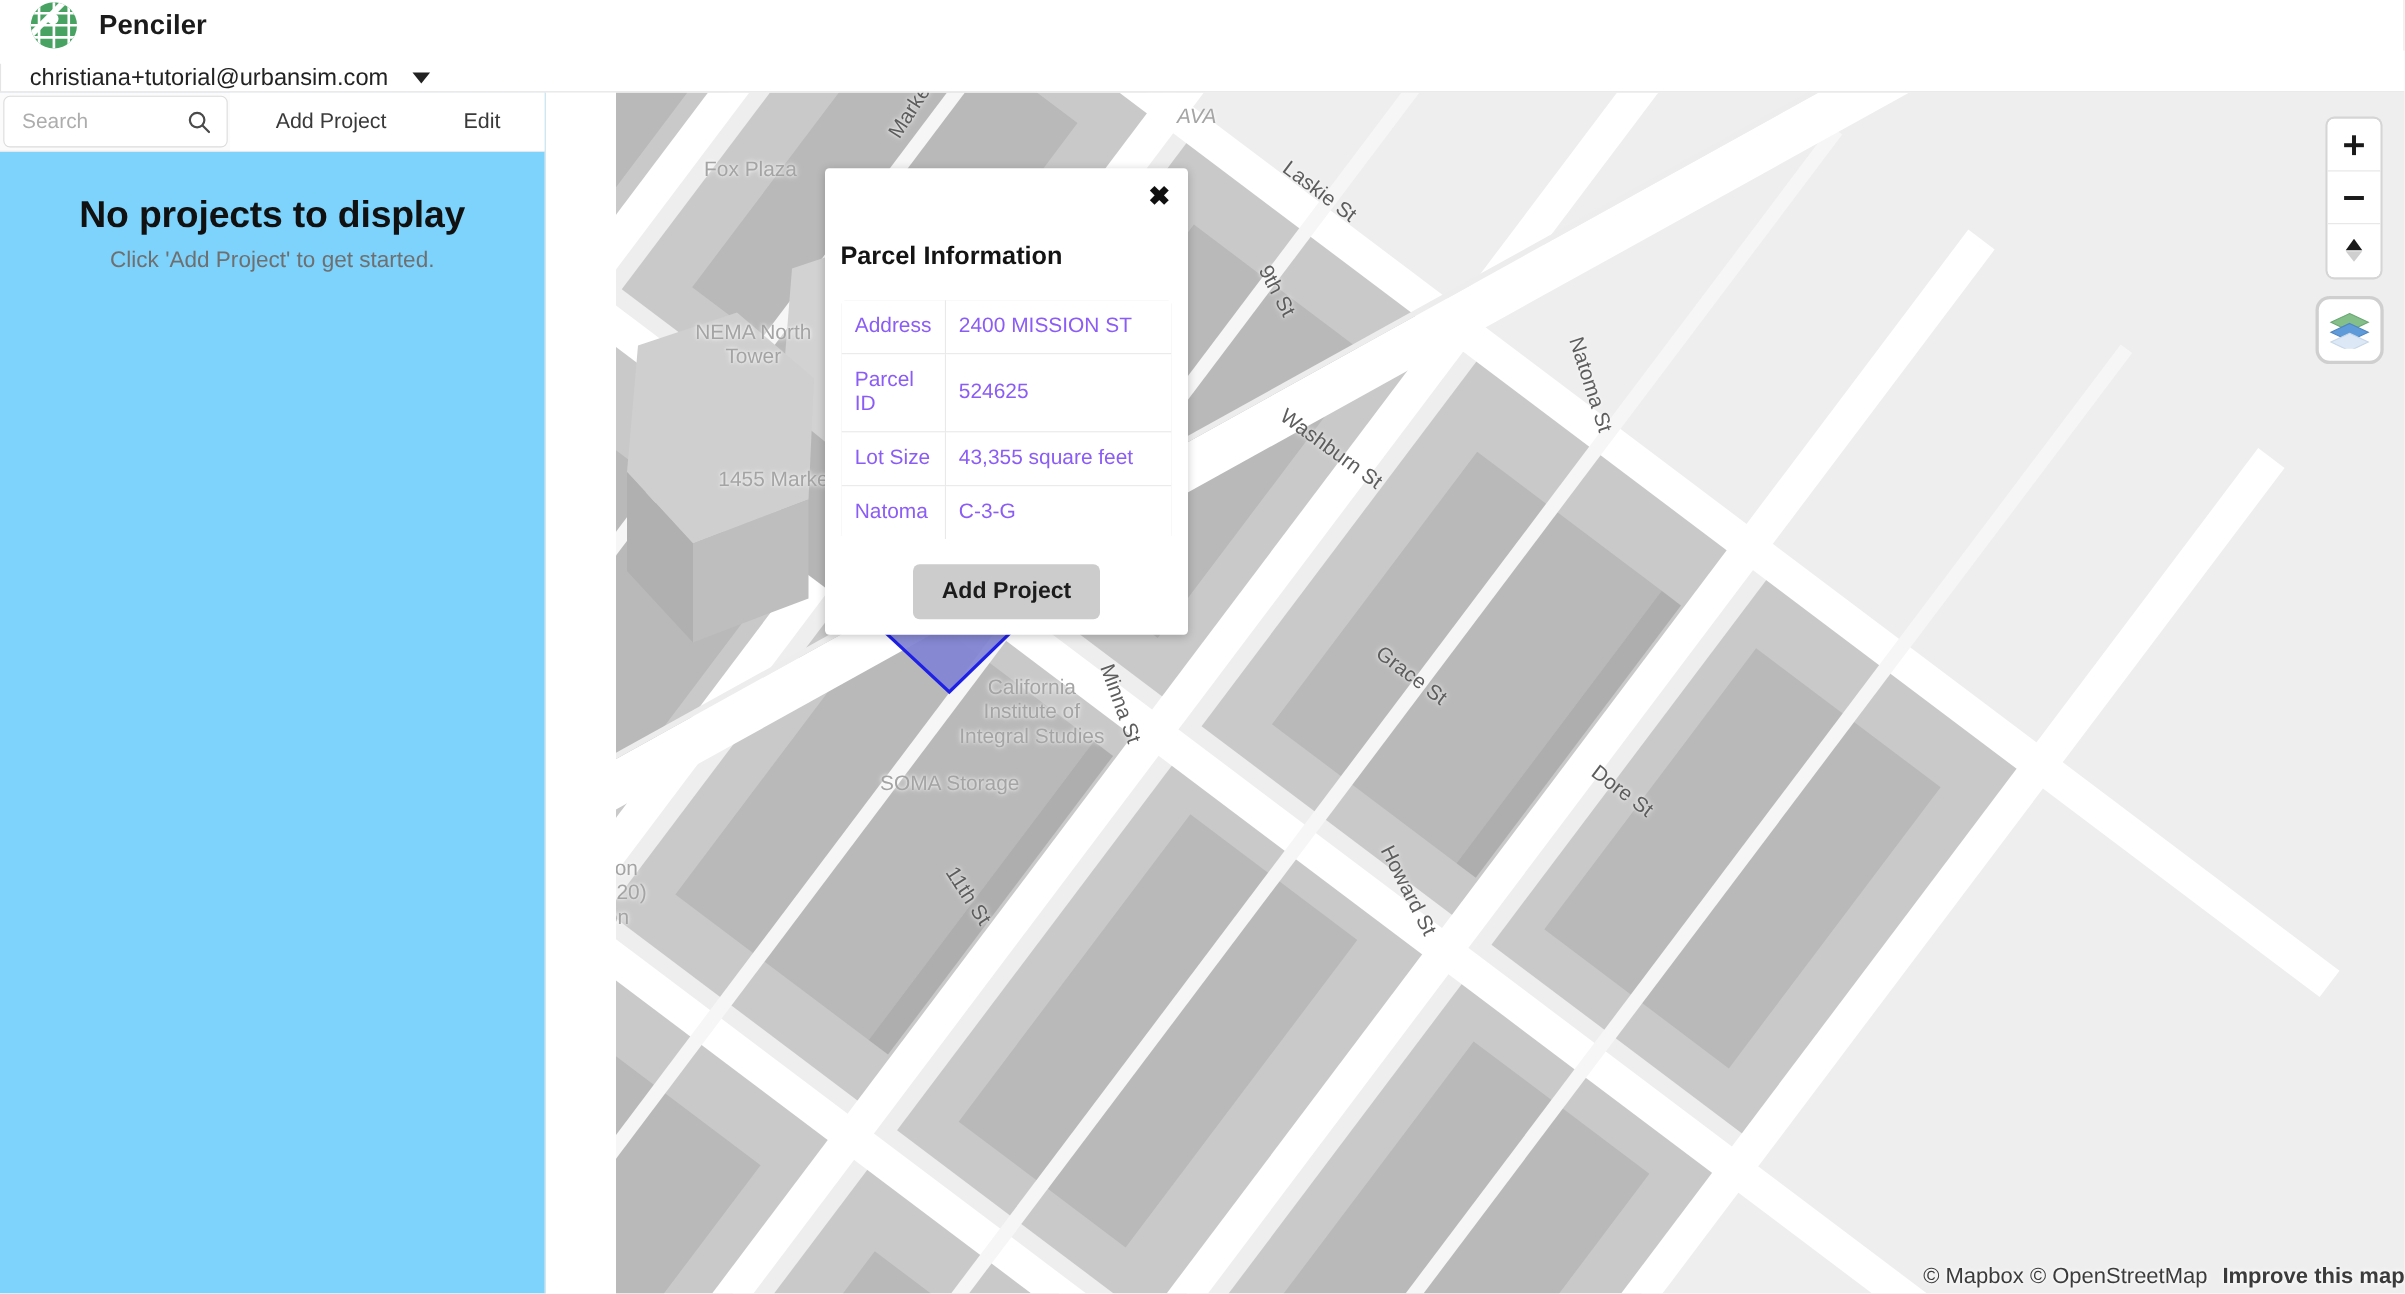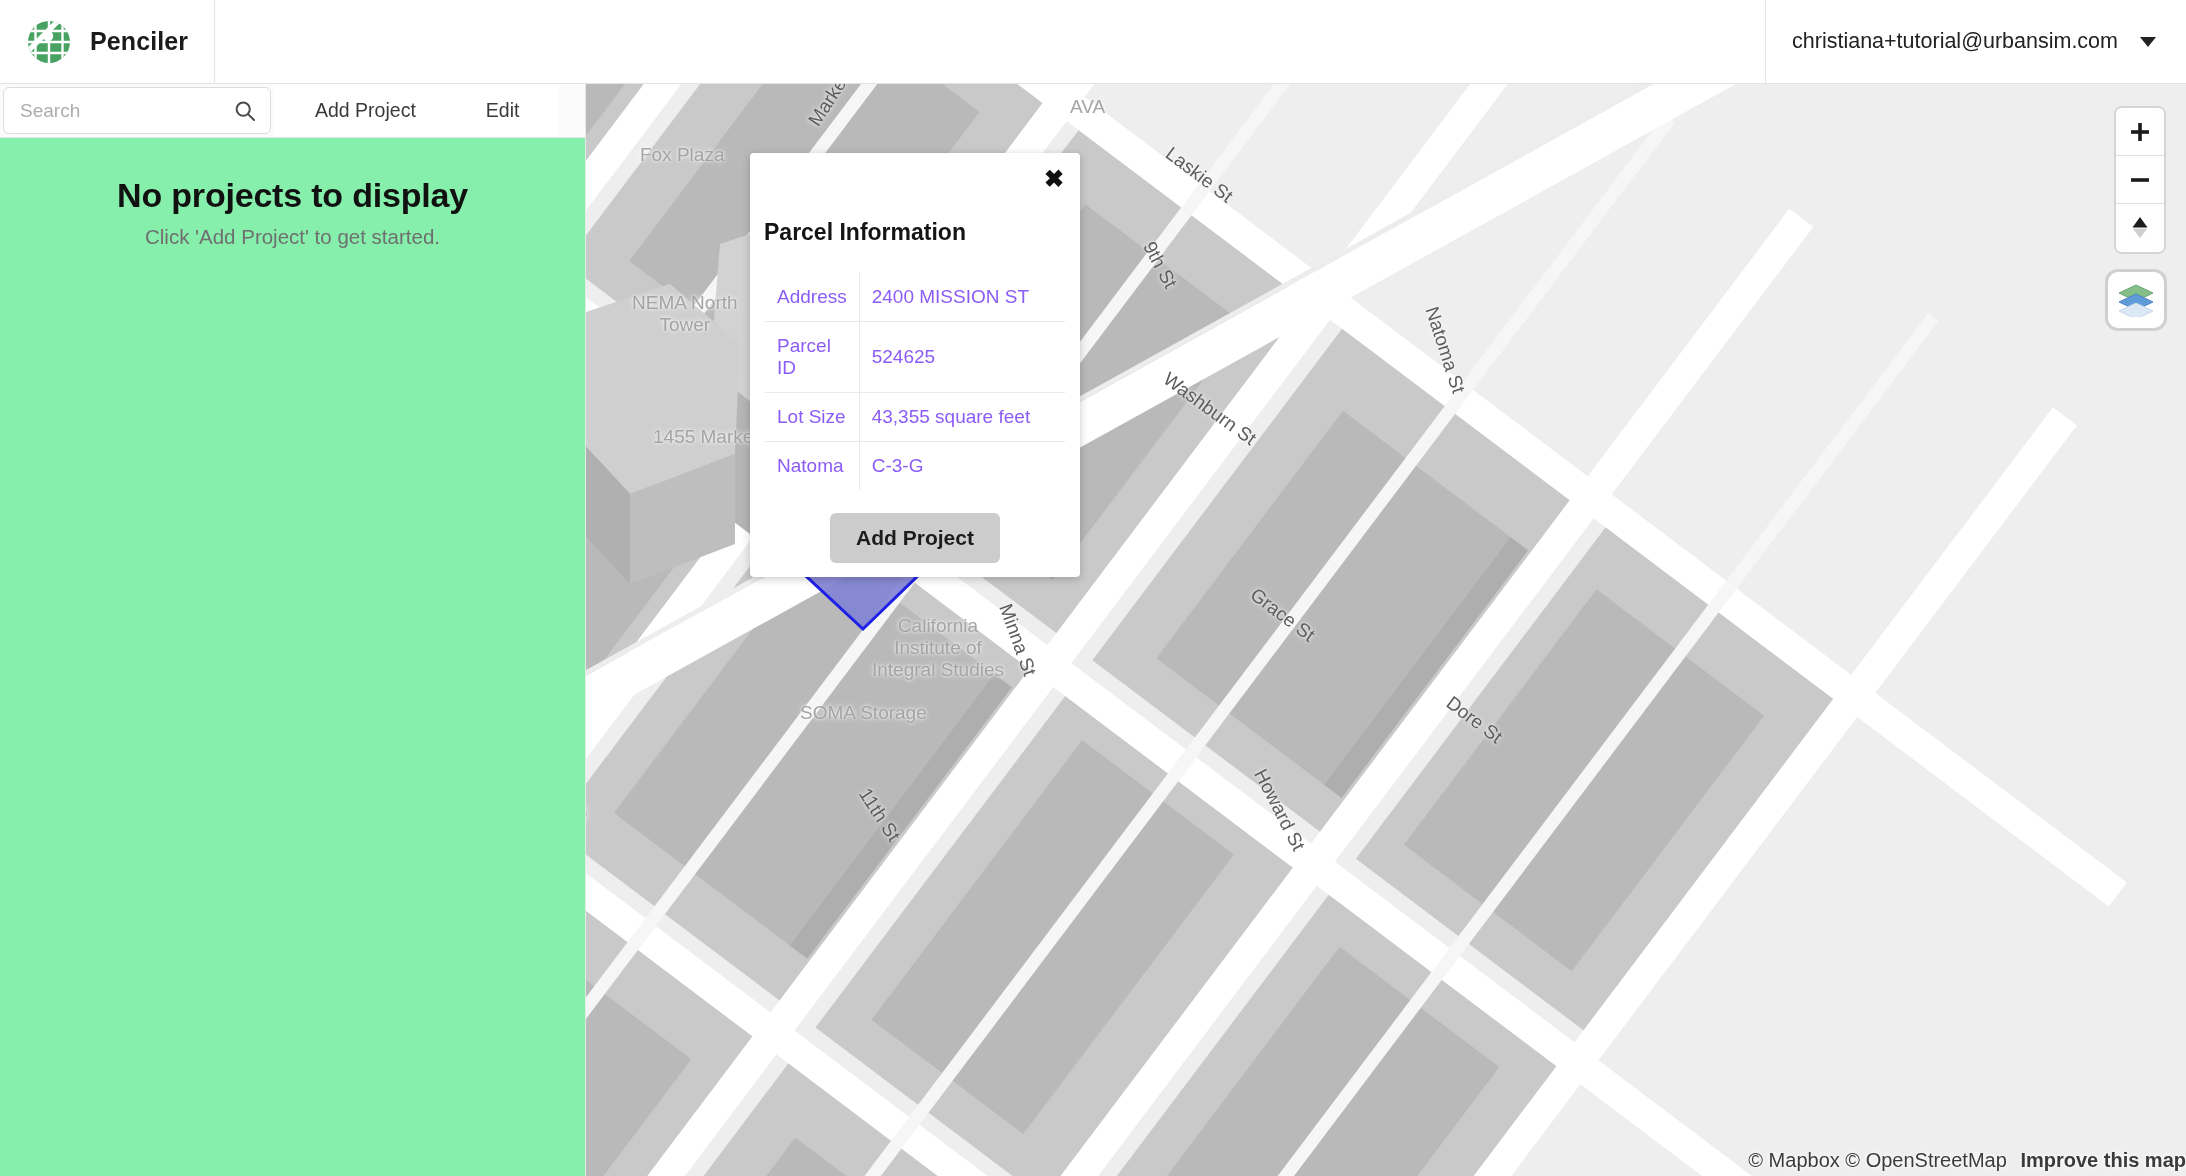--- a/index.html
+++ b/index.html
@@ -12,20 +12,21 @@
   #app { position: relative; width: 2186px; height: 1176px; }
 
   
   .header {
     position: absolute; top: 0; left: 0;
     width: 2186px; height: 84px;
     background: #ffffff;
     border-bottom: 1px solid #e2e2e2;
     display: flex; align-items: stretch;
     z-index: 40;
+    flex-direction: column;
   }
   .brand {
     display: flex; align-items: center; gap: 18px;
     padding: 0 26px 0 26px;
     border-right: 1px solid #e4e4e4;
     min-width: 209px;
   }
   .logo-mark { width: 46px; height: 46px; display: block; }
   .brand-name {
     font-size: 25px; font-weight: bold; color: #1b1b1b;
@@ -42,22 +43,22 @@
   .caret-down {
     width: 0; height: 0;
     border-left: 8px solid transparent;
     border-right: 8px solid transparent;
     border-top: 10px solid #222;
   }
 
   
   .sidebar {
     position: absolute; top: 84px; left: 0;
-    width: 586px; height: 1092px;
-    background: #86efac;
+    width: 496px; height: 1092px;
+    background: #7dd3fc;
     z-index: 30;
     border-right: 1px solid #e8e8e8;
   }
   .sidebar-toolbar {
     display: flex; align-items: stretch;
     height: 54px;
     background: #fbfbfb;
     border-bottom: 1px solid #e6e6e6;
   }
   .search-box {
@@ -382,21 +383,21 @@
         <polygon points="70,410 175,370 175,460 70,500" fill="#bebebe"></polygon>
       </g>
 
       <g>
         <polygon points="233,400 300,465 370,400 370,480 303,545 233,480" transform="translate(0,0)" fill="#8183d4" fill-opacity="0.92" stroke="#1f20e6" stroke-width="3"></polygon>
       </g>
     </svg>
 
     <div id="map-labels">
         <div class="map-label poi" style="left: 80px; top: 60px;">Fox Plaza</div>
-        <div class="map-label poi" style="left: 510px; top: 12px;">AVA</div>
+        <div class="map-label poi" style="left: 510px; top: 12px; font-style: italic;">AVA</div>
         <div class="map-label street" style="left: 240px; top: 5px; transform: rotate(-57deg);">Market</div>
         <div class="map-label street" style="left: 600px; top: 80px; transform: rotate(37deg);">Laskie St</div>
         <div class="map-label poi multiline" style="left: 72px; top: 208px;">NEMA North
 Tower</div>
         <div class="map-label street" style="left: 178px; top: 180px; transform: rotate(80deg);">10th St</div>
         <div class="map-label street" style="left: 575px; top: 170px; transform: rotate(62deg);">9th St</div>
         <div class="map-label street" style="left: 840px; top: 255px; transform: rotate(72deg);">Natoma St</div>
         <div class="map-label poi" style="left: 93px; top: 342px;">1455 Market St.</div>
         <div class="map-label street" style="left: 595px; top: 314px; transform: rotate(36deg);">Washburn St</div>
         <div class="map-label poi multiline" style="left: 312px; top: 531px;">California

